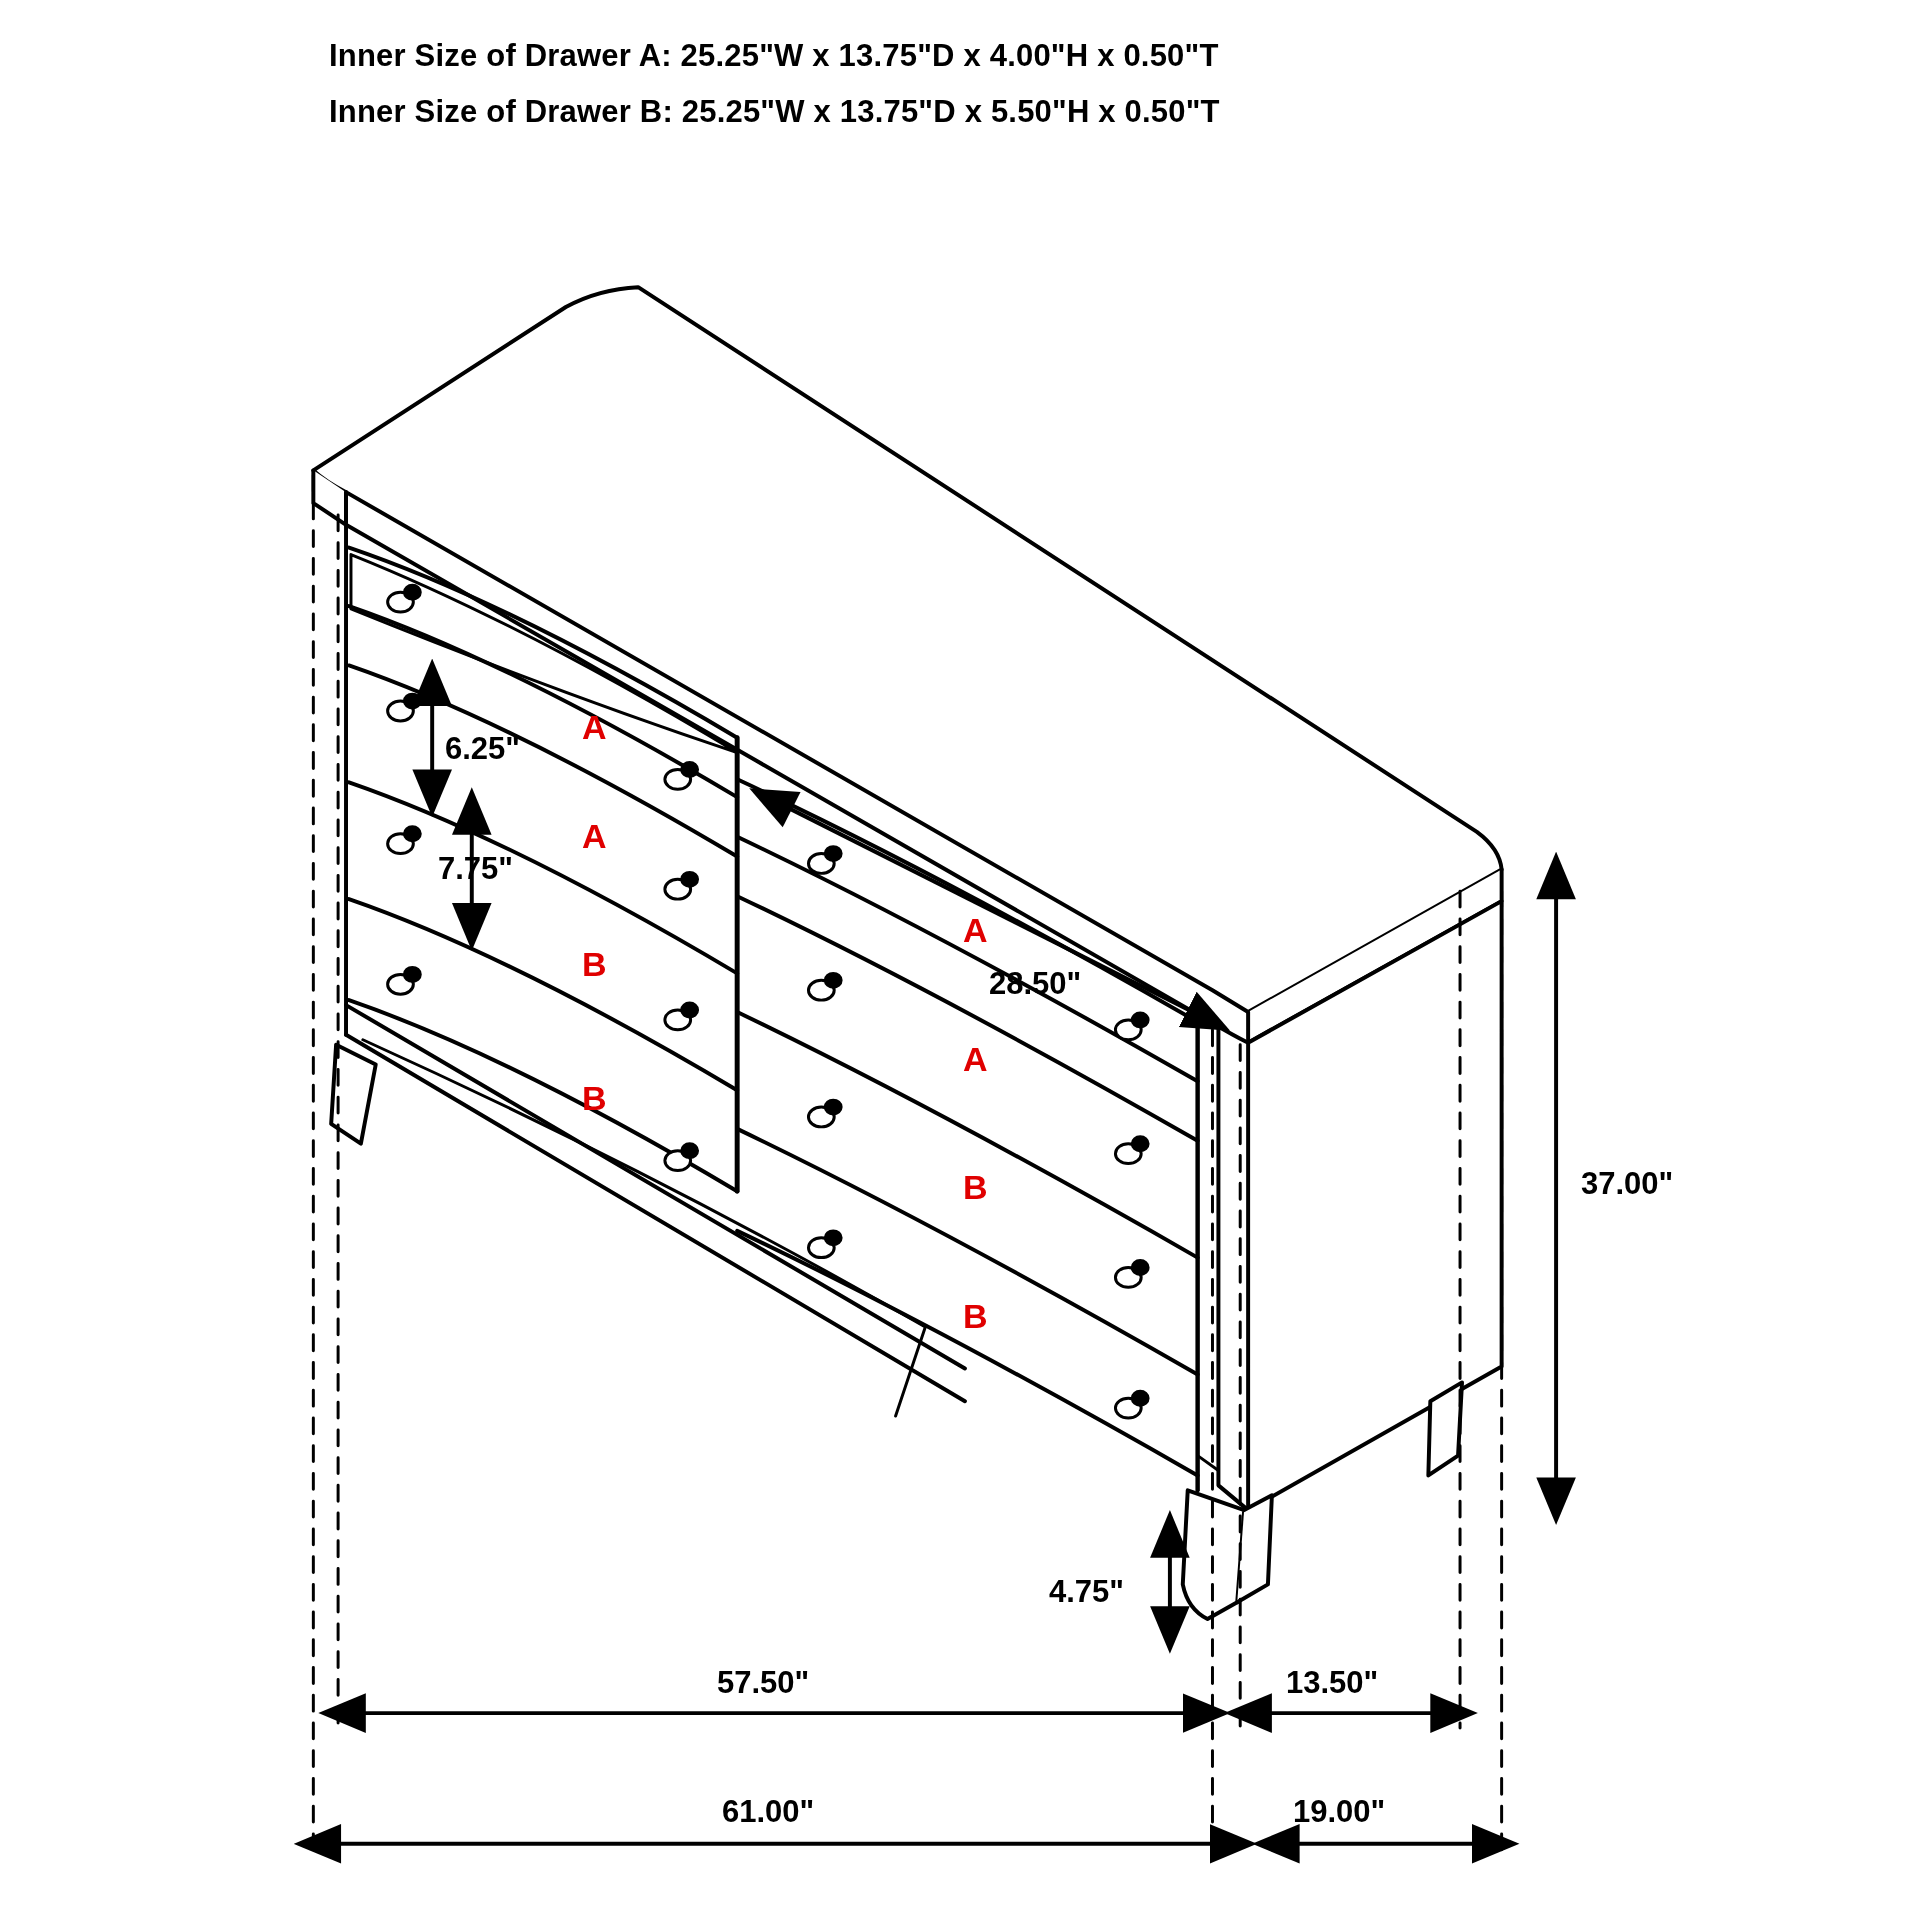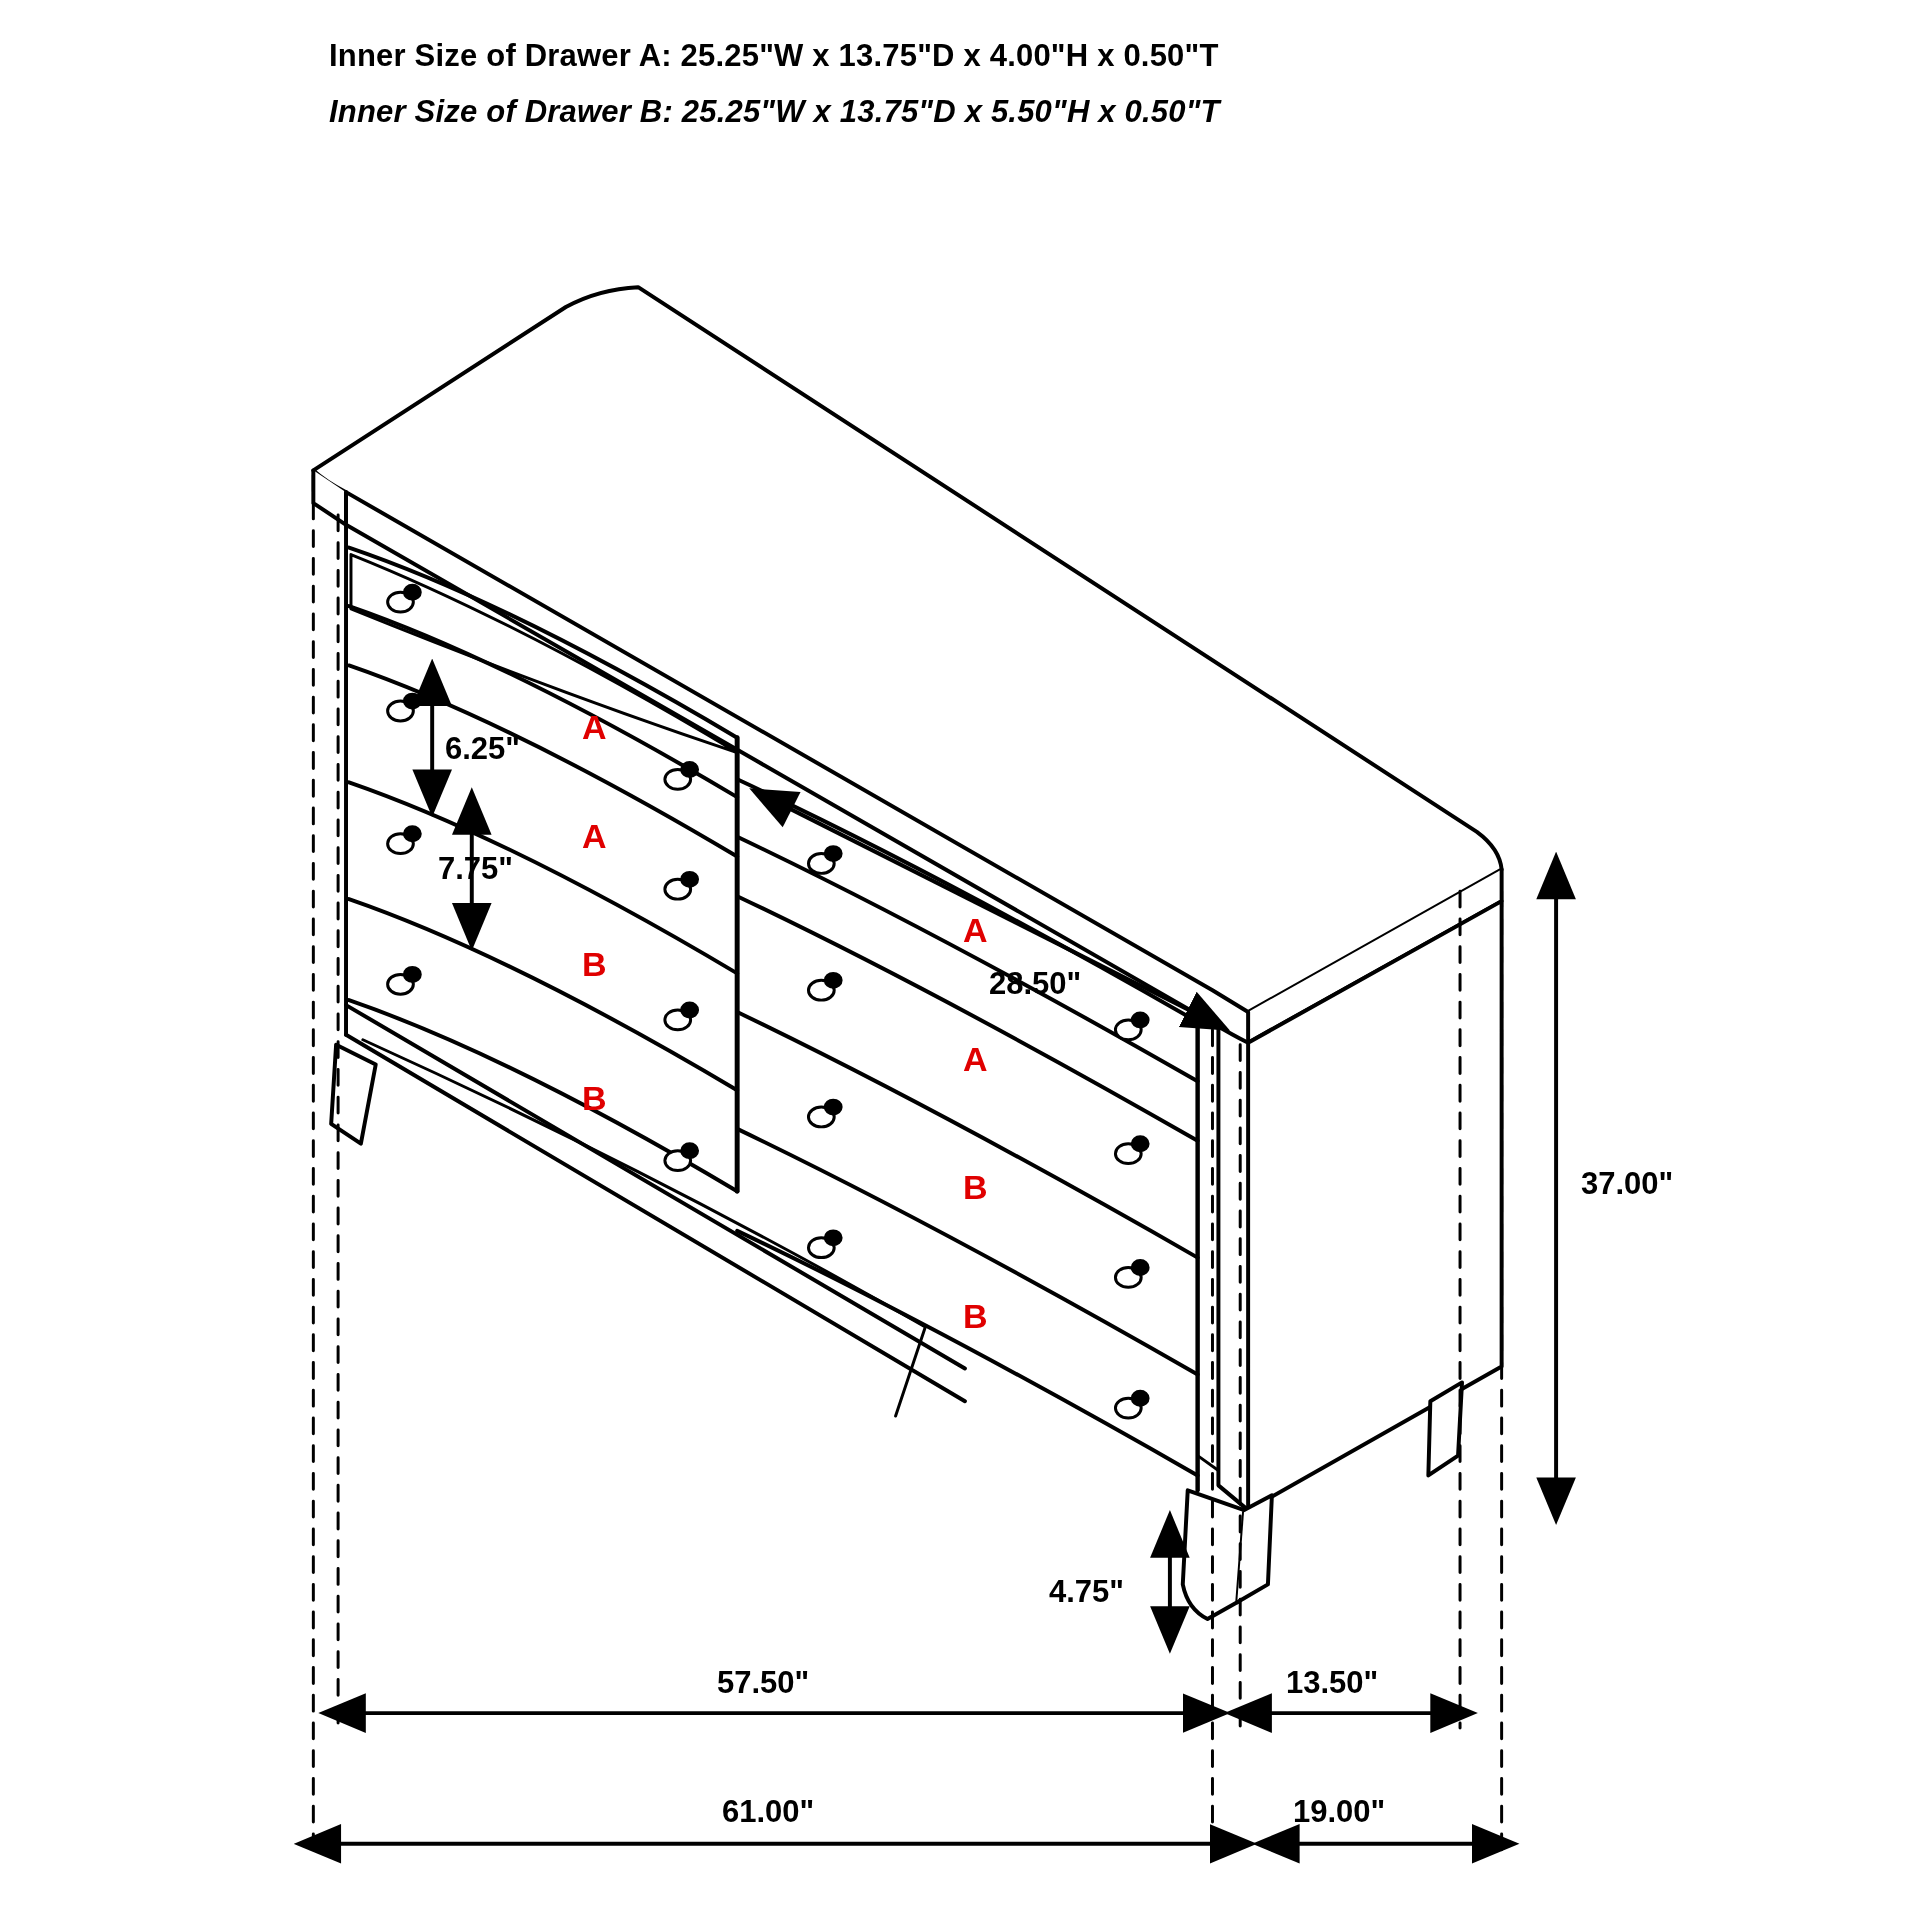--- a/index.html
+++ b/index.html
@@ -1,20 +1,20 @@
 <!DOCTYPE html>
 <html><head>
 <meta charset="utf-8">
 <style>
   html,body{margin:0;padding:0;background:#ffffff;}
   body{width:1927px;height:1927px;position:relative;font-family:"Liberation Sans",sans-serif;overflow:hidden;}
   #stage{position:absolute;left:8px;top:0;width:1927px;height:1872px;margin-left:36px;}
   .hdr{position:absolute;font-weight:bold;color:#000;font-size:31px;letter-spacing:0.2px;white-space:nowrap;}
   .hdr1{left:285px;top:38px;}
-  .hdr2{left:285px;top:94px;font-style:italic;}
+  .hdr2{left:285px;top:94px;}
   .dim{position:absolute;font-weight:bold;color:#000;font-size:31px;white-space:nowrap;}
   .lbl{position:absolute;font-weight:bold;color:#e00000;font-size:34px;white-space:nowrap;}
   svg{position:absolute;left:0;top:0;}
 </style>
 </head>
 <body>
 
 <div id="stage">
 
   <div class="hdr hdr1">Inner Size of Drawer A: 25.25"W x 13.75"D x 4.00"H x 0.50"T</div>

